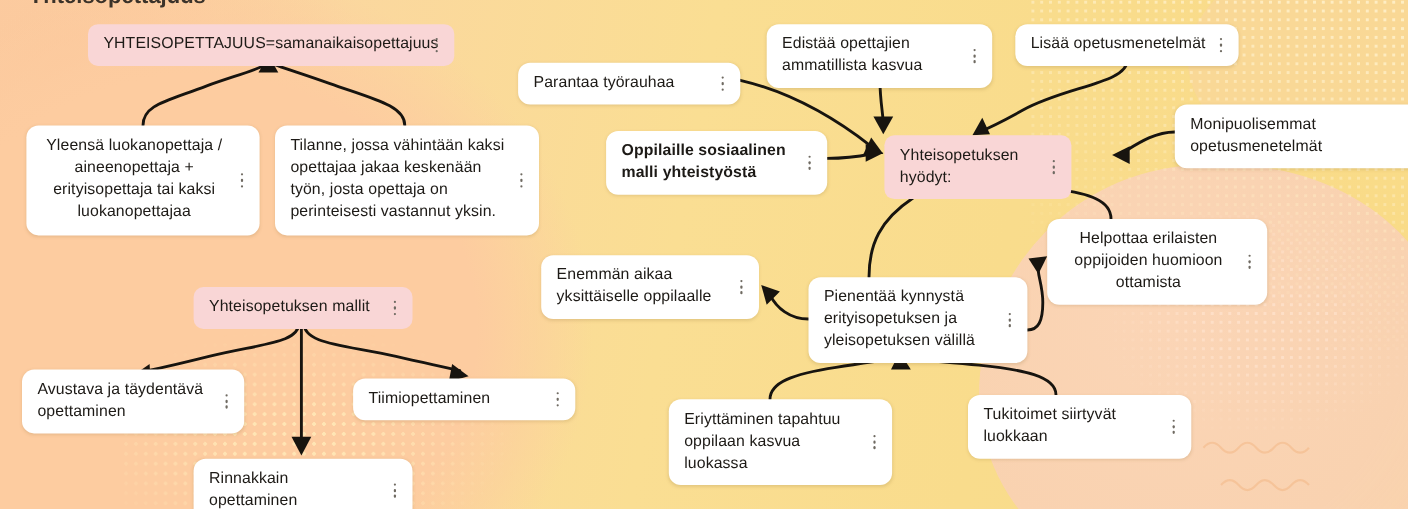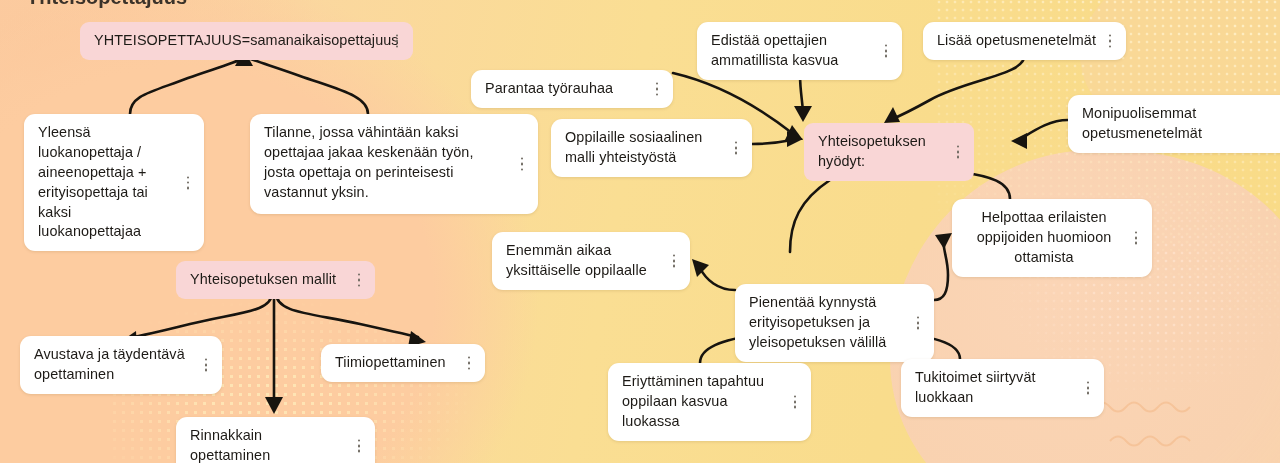--- a/index.html
+++ b/index.html
@@ -199,37 +199,37 @@
 
   <div id="nodes">
       <div class="node pink" style="left: 80px; top: 22px; width: 333px; min-height: 34px;">
         <span class="label">YHTEISOPETTAJUUS=samanaikaisopettajuus</span>
         <span class="kebab">
           <i></i>
           <i></i>
           <i></i>
         </span>
       </div>
-      <div class="node white" style="left: 24px; top: 114px; width: 180px; min-height: 100px;">
+      <div class="node white" style="left: 24px; top: 114px; width: 212px; min-height: 100px; text-align: center;">
         <span class="label">Yleensä luokanopettaja / aineenopettaja + erityisopettaja tai kaksi luokanopettajaa</span>
         <span class="kebab">
           <i></i>
           <i></i>
           <i></i>
         </span>
       </div>
-      <div class="node white" style="left: 250px; top: 114px; width: 288px; min-height: 100px; justify-content: center;">
+      <div class="node white" style="left: 250px; top: 114px; width: 240px; min-height: 100px; justify-content: center;">
         <span class="label">Tilanne, jossa vähintään kaksi opettajaa jakaa keskenään työn, josta opettaja on perinteisesti vastannut yksin.</span>
         <span class="kebab">
           <i></i>
           <i></i>
           <i></i>
         </span>
       </div>
-      <div class="node white" style="left: 471px; top: 57px; width: 202px; min-height: 32px; margin-top: 13px;">
+      <div class="node white" style="left: 471px; top: 57px; width: 202px; min-height: 32px;">
         <span class="label">Parantaa työrauhaa</span>
         <span class="kebab">
           <i></i>
           <i></i>
           <i></i>
         </span>
       </div>
       <div class="node white" style="left: 697px; top: 22px; width: 205px; min-height: 52px;">
         <span class="label">Edistää opettajien ammatillista kasvua</span>
         <span class="kebab">
@@ -239,21 +239,21 @@
         </span>
       </div>
       <div class="node white" style="left: 923px; top: 22px; width: 203px; min-height: 32px;">
         <span class="label">Lisää opetusmenetelmät</span>
         <span class="kebab">
           <i></i>
           <i></i>
           <i></i>
         </span>
       </div>
-      <div class="node white" style="left: 551px; top: 119px; width: 201px; min-height: 52px;">
+      <div class="node white" style="left: 551px; top: 119px; width: 201px; min-height: 52px; font-weight: bold;">
         <span class="label">Oppilaille sosiaalinen malli yhteistyöstä</span>
         <span class="kebab">
           <i></i>
           <i></i>
           <i></i>
         </span>
       </div>
       <div class="node pink" style="left: 804px; top: 123px; width: 170px; min-height: 33px;">
         <span class="label">Yhteisopetuksen hyödyt:</span>
         <span class="kebab">
@@ -279,21 +279,21 @@
         </span>
       </div>
       <div class="node white" style="left: 492px; top: 232px; width: 198px; min-height: 52px;">
         <span class="label">Enemmän aikaa yksittäiselle oppilaalle</span>
         <span class="kebab">
           <i></i>
           <i></i>
           <i></i>
         </span>
       </div>
-      <div class="node white" style="left: 735px; top: 252px; width: 199px; min-height: 70px; margin-top: 32px;">
+      <div class="node white" style="left: 735px; top: 252px; width: 199px; min-height: 70px;">
         <span class="label">Pienentää kynnystä erityisopetuksen ja yleisopetuksen välillä</span>
         <span class="kebab">
           <i></i>
           <i></i>
           <i></i>
         </span>
       </div>
       <div class="node pink" style="left: 176px; top: 261px; width: 199px; min-height: 32px;">
         <span class="label">Yhteisopetuksen mallit</span>
         <span class="kebab">
@@ -303,21 +303,21 @@
         </span>
       </div>
       <div class="node white" style="left: 20px; top: 336px; width: 202px; min-height: 52px;">
         <span class="label">Avustava ja täydentävä opettaminen</span>
         <span class="kebab">
           <i></i>
           <i></i>
           <i></i>
         </span>
       </div>
-      <div class="node white" style="left: 321px; top: 344px; width: 164px; min-height: 32px; align-items: flex-end;">
+      <div class="node white" style="left: 321px; top: 344px; width: 202px; min-height: 32px; align-items: flex-end;">
         <span class="label">Tiimiopettaminen</span>
         <span class="kebab">
           <i></i>
           <i></i>
           <i></i>
         </span>
       </div>
       <div class="node white" style="left: 176px; top: 417px; width: 199px; min-height: 32px;">
         <span class="label">Rinnakkain opettaminen</span>
         <span class="kebab">
@@ -327,21 +327,21 @@
         </span>
       </div>
       <div class="node white" style="left: 608px; top: 363px; width: 203px; min-height: 52px;">
         <span class="label">Eriyttäminen tapahtuu oppilaan kasvua luokassa</span>
         <span class="kebab">
           <i></i>
           <i></i>
           <i></i>
         </span>
       </div>
-      <div class="node white" style="left: 880px; top: 359px; width: 203px; min-height: 52px; margin-left: 21px;">
+      <div class="node white" style="left: 880px; top: 359px; width: 203px; min-height: 52px;">
         <span class="label">Tukitoimet siirtyvät luokkaan</span>
         <span class="kebab">
           <i></i>
           <i></i>
           <i></i>
         </span>
       </div>
     </div>
 </div>
 

